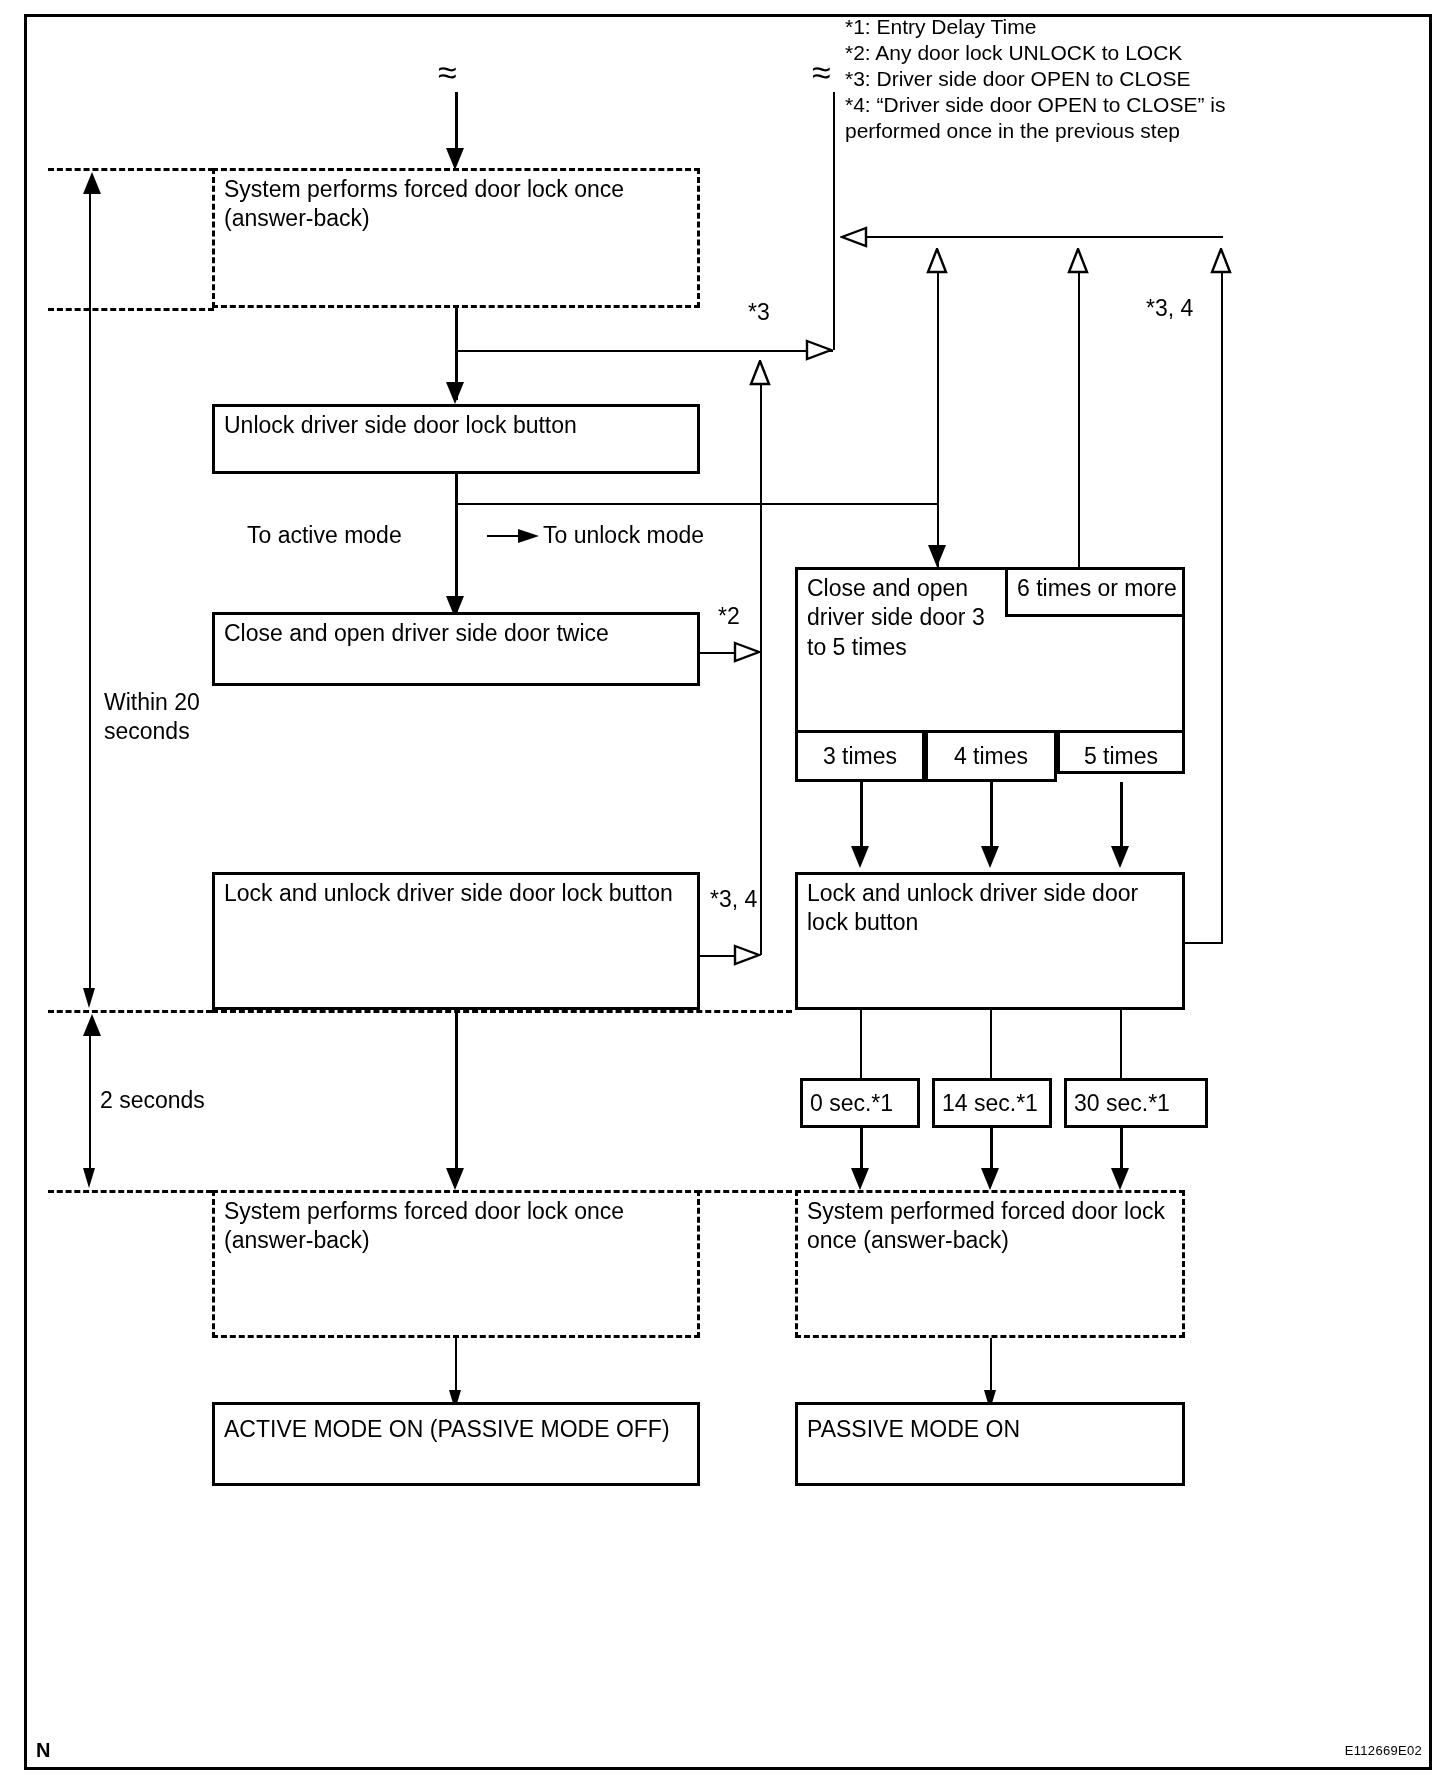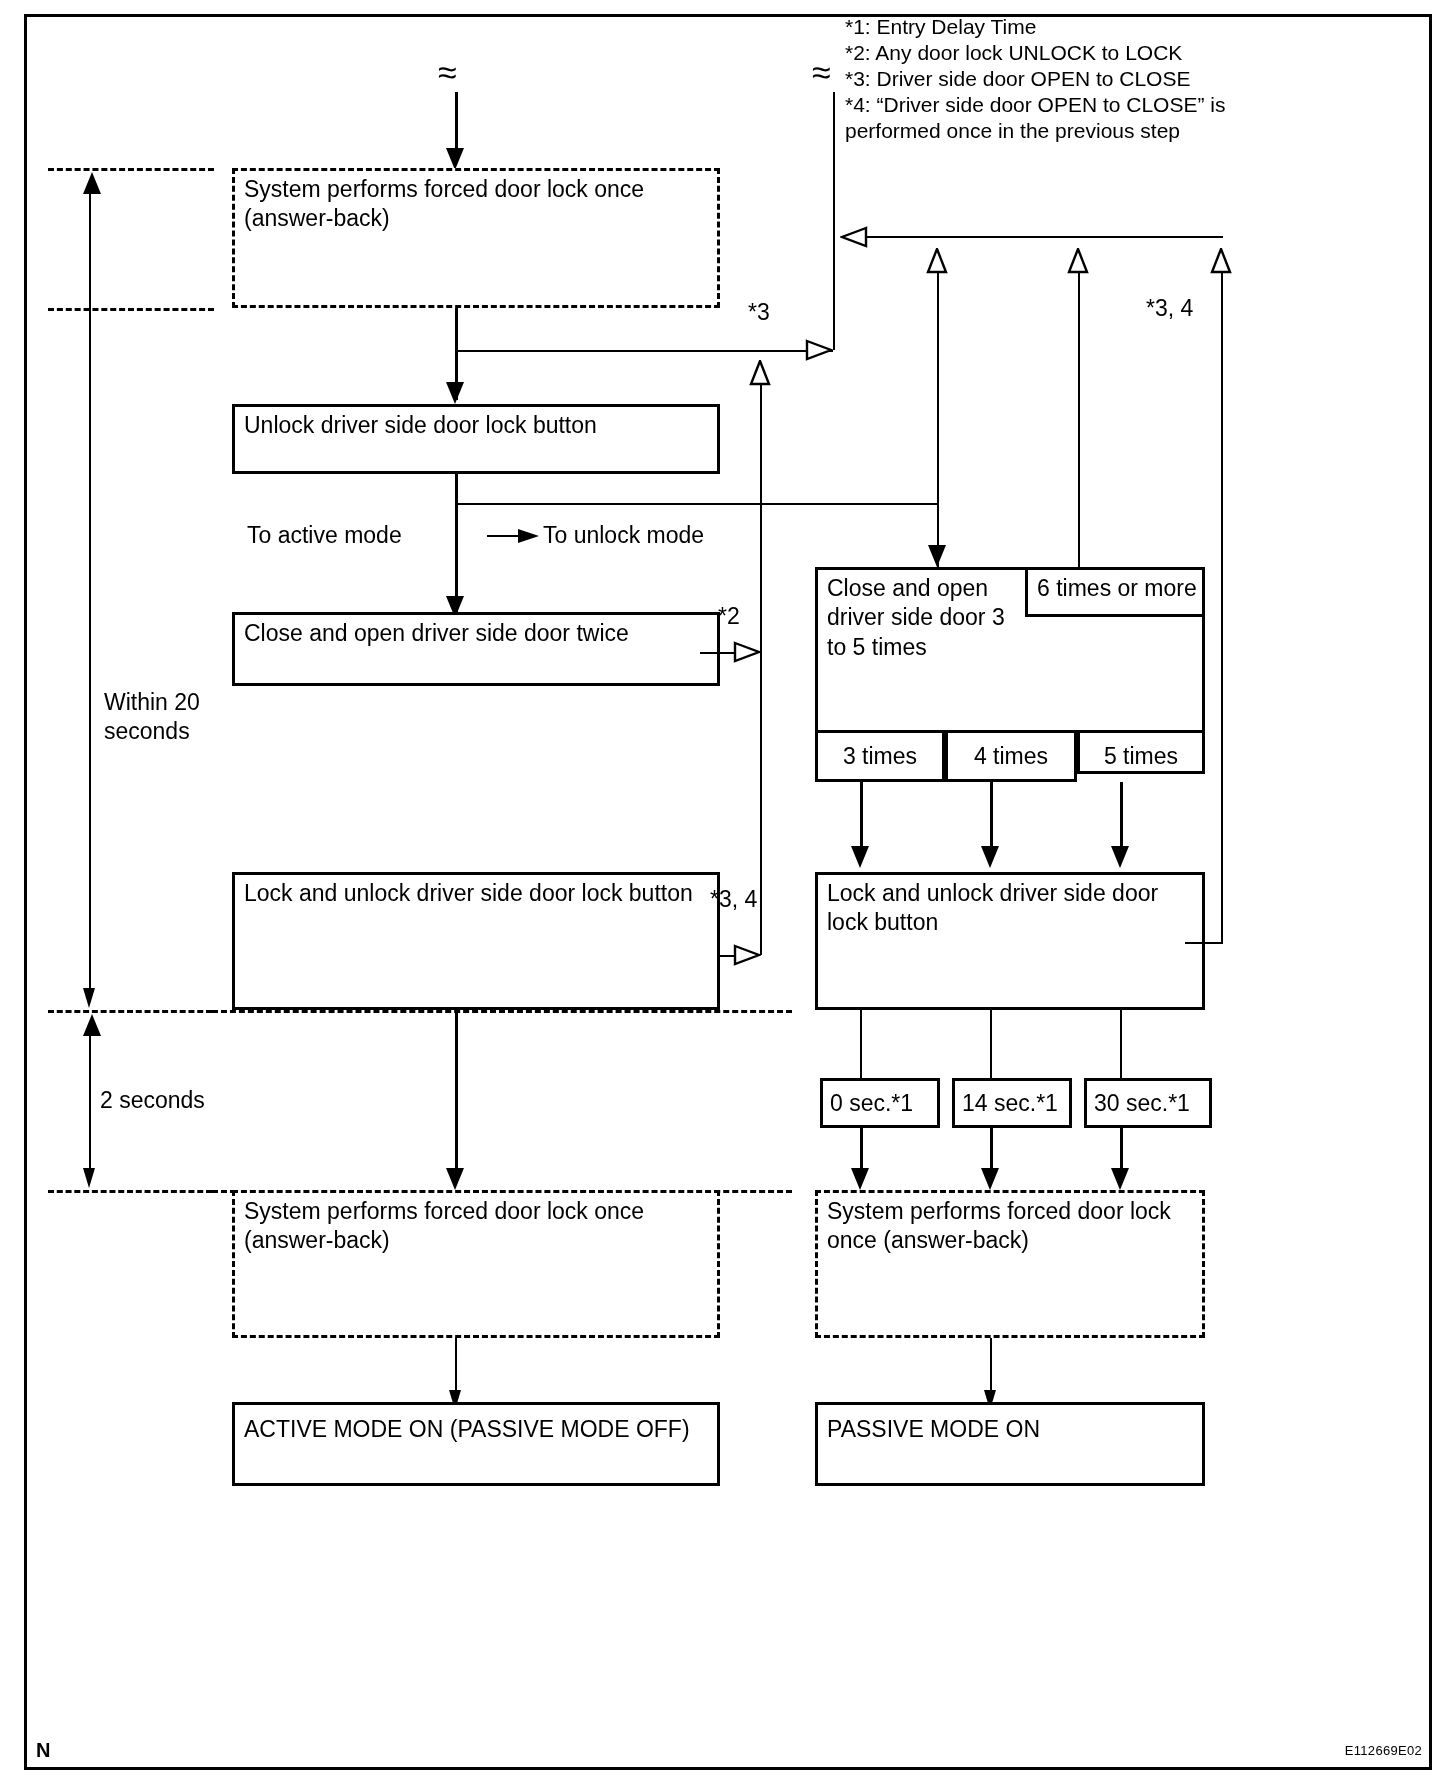--- a/index.html
+++ b/index.html
@@ -5,21 +5,21 @@
 <style>
   html,body{margin:0;padding:0;background:#fff;}
   body{font-family:"Liberation Sans","DejaVu Sans",sans-serif;color:#000;}
   #page{position:relative;width:1456px;height:1784px;overflow:hidden;background:#fff;border-radius:11px;}
   #frame{position:absolute;left:24px;top:14px;width:1408px;height:1756px;border:3px solid #000;box-sizing:border-box;}
 
   .tx{position:absolute;white-space:pre;line-height:1.26;font-size:23px;}
   .tx.sm{font-size:21px;}
 
   
-  .box{position:absolute;box-sizing:border-box;border:3px solid #000;background:#fff;margin-left:20px;}
+  .box{position:absolute;box-sizing:border-box;border:3px solid #000;background:#fff;}
   .box.dashed{border:3px dashed #000;}
   .box > .lbl{position:absolute;left:9px;top:4px;font-size:23px;line-height:1.28;white-space:pre;}
 
   
   .h{position:absolute;height:0;border-top:2px solid #000;}
   .v{position:absolute;width:0;border-left:2px solid #000;}
   .v3{position:absolute;width:0;border-left:3px solid #000;}
   .hd{position:absolute;height:0;border-top:3px dashed #000;}
 
   
@@ -187,36 +187,36 @@
   <div class="v" style="left:860px;top:1010px;height:70px;"></div>
   <div class="v" style="left:990px;top:1010px;height:70px;"></div>
   <div class="v" style="left:1120px;top:1010px;height:70px;"></div>
 
   <div class="box" style="left:800px;top:1078px;width:120px;height:50px;">
     <div class="lbl" style="left:7px;top:8px;">0 sec.*1</div>
   </div>
   <div class="box" style="left:932px;top:1078px;width:120px;height:50px;">
     <div class="lbl" style="left:7px;top:8px;">14 sec.*1</div>
   </div>
-  <div class="box" style="left:1064px;top:1078px;width:128px;height:50px;">
+  <div class="box" style="left:1064px;top:1078px;width:144px;height:50px;">
     <div class="lbl" style="left:7px;top:8px;">30 sec.*1</div>
   </div>
 
   <div class="v3" style="left:860px;top:1128px;height:50px;"></div>
   <div class="ar-d" style="left:851px;top:1168px;"></div>
   <div class="v3" style="left:990px;top:1128px;height:50px;"></div>
   <div class="ar-d" style="left:981px;top:1168px;"></div>
   <div class="v3" style="left:1120px;top:1128px;height:50px;"></div>
   <div class="ar-d" style="left:1111px;top:1168px;"></div>
 
   <div class="box dashed" style="left:212px;top:1190px;width:488px;height:148px;">
     <div class="lbl"><span>System performs forced door lock once</span><br><span>(answer-back)</span></div>
   </div>
   <div class="box dashed" style="left:795px;top:1190px;width:390px;height:148px;">
-    <div class="lbl"><span>System performs forced door lock</span><br><span>once (answer-back)</span></div>
+    <div class="lbl"><span>System performed forced door lock</span><br><span>once (answer-back)</span></div>
   </div>
 
   <div class="v" style="left:455px;top:1338px;height:62px;"></div>
   <div class="ar-d thin" style="left:449px;top:1390px;"></div>
   <div class="v" style="left:990px;top:1338px;height:62px;"></div>
   <div class="ar-d thin" style="left:984px;top:1390px;"></div>
 
   <div class="box" style="left:795px;top:1402px;width:390px;height:84px;">
     <div class="lbl" style="left:9px;top:10px;">PASSIVE MODE ON</div>
   </div>

